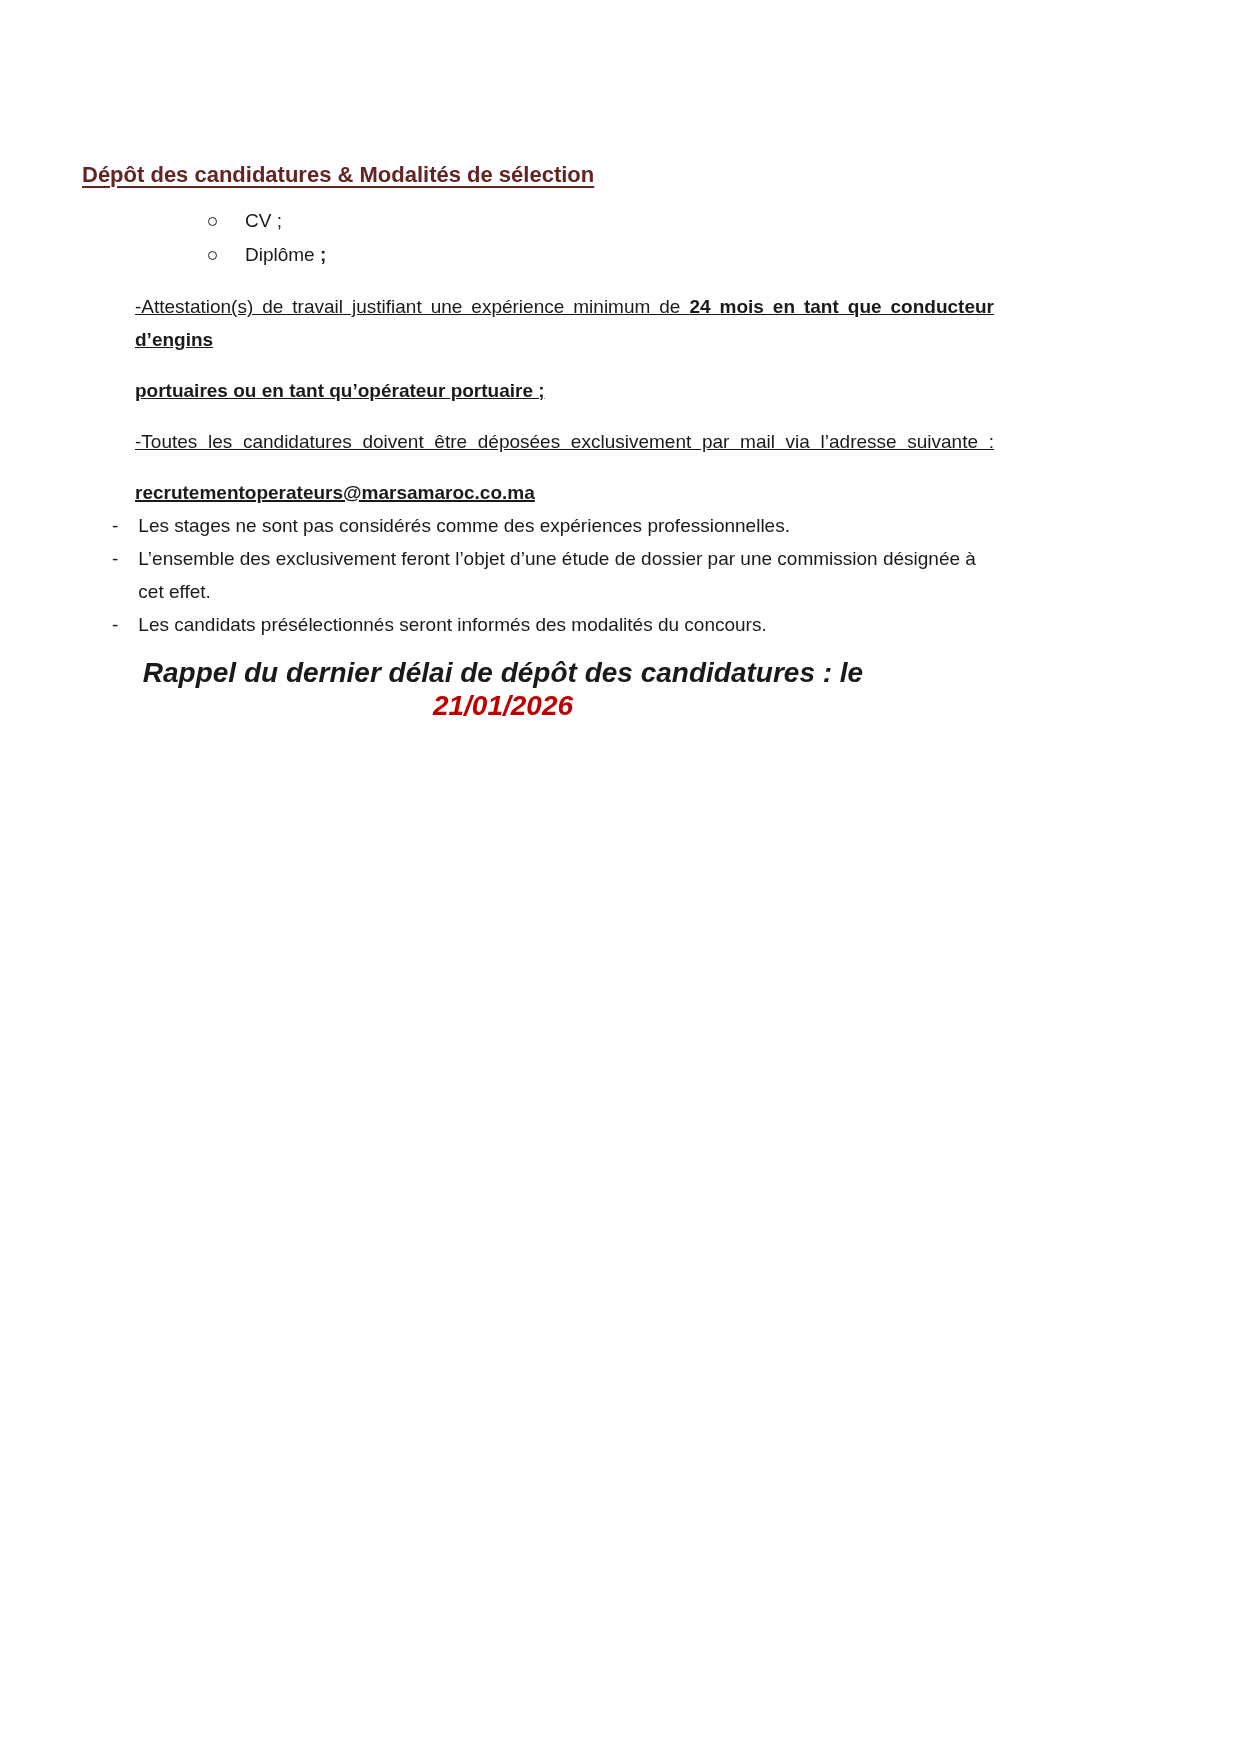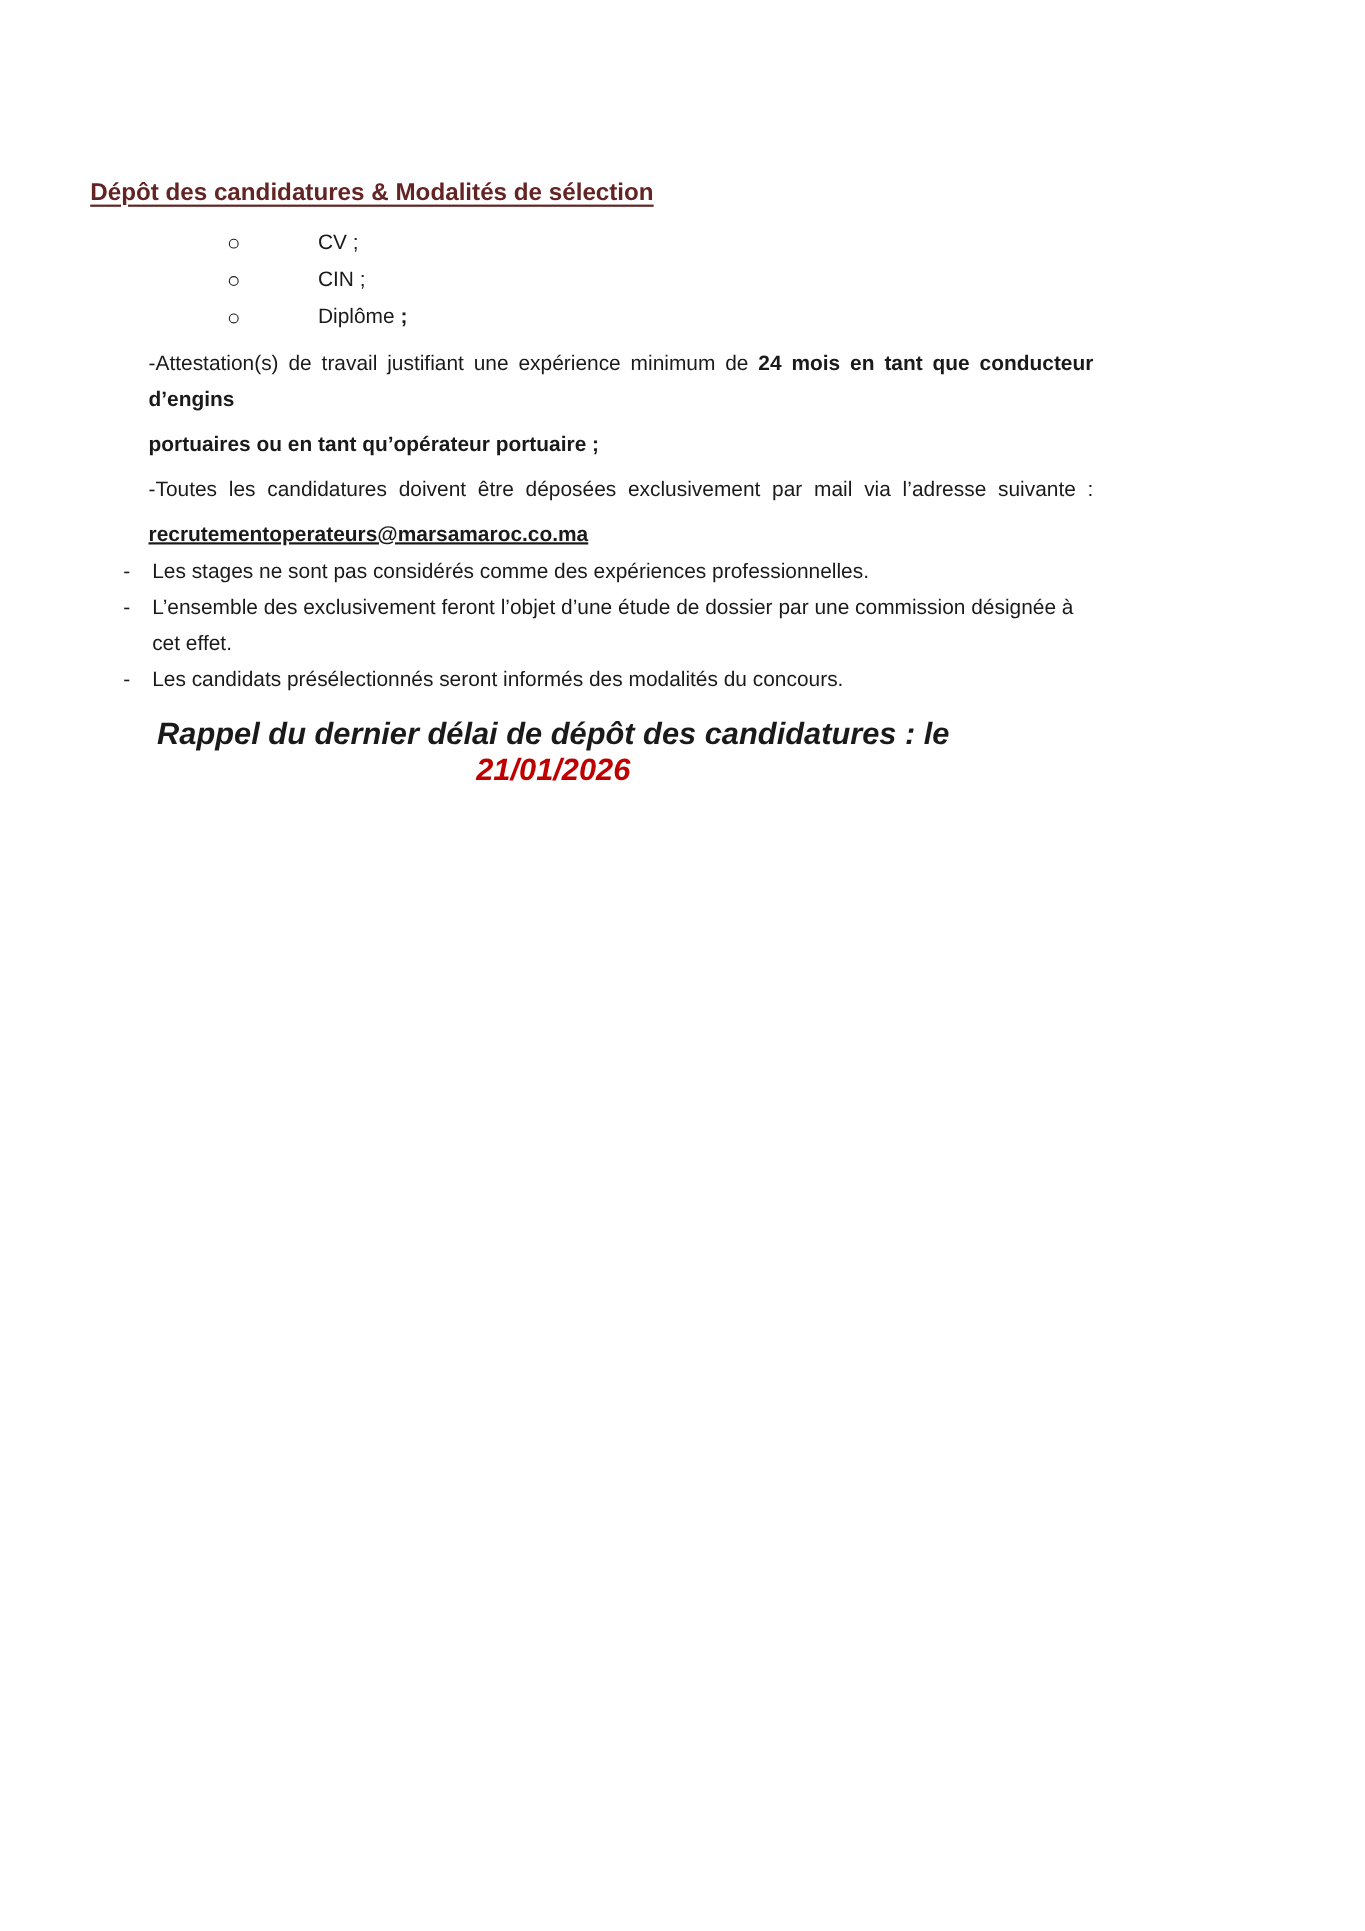--- a/index.html
+++ b/index.html
@@ -32,33 +32,33 @@
   }
   .docs {
     list-style: none;
     margin: 8px 0 0 126px;
     padding: 0;
   }
   .docs li {
     display: flex;
     align-items: center;
     line-height: 34px;
-    gap: 44px;
   }
   .circle-bullet {
     flex: 0 0 auto;
     width: 7px;
     height: 7px;
     border: 1.6px solid #222222;
     border-radius: 50%;
     margin-right: 28px;
   }
   .bold { font-weight: bold; }
   .para {
-    margin: 8px 0 0 53px;
+    margin: 18px 0 0 53px;
+    text-decoration: underline;
   }
   .justify-line {
     text-align: justify;
     text-align-last: justify;
   }
   .email-link {
     font-weight: bold;
     text-decoration: underline;
     text-decoration-thickness: 1.5px;
     color: inherit;
@@ -95,24 +95,20 @@
 
   <h1 class="heading">Dépôt des candidatures &amp; Modalités de sélection</h1>
 
   <ul class="docs">
     <li>
       <span class="circle-bullet"></span>
       <span><span>CV ;</span><span class="bold"></span></span>
     </li>
     <li>
       <span class="circle-bullet"></span>
-      <span><span>CIN ;</span><span class="bold"></span></span>
-    </li>
-    <li>
-      <span class="circle-bullet"></span>
       <span><span>Diplôme</span><span class="bold"> ;</span></span>
     </li>
   </ul>
 
   <p class="para justify-line"><span>-Attestation(s) de travail justifiant une expérience minimum de </span><span class="bold">24 mois en tant que conducteur d’engins</span></p>
 
   <p class="para bold">portuaires ou en tant qu’opérateur portuaire ;</p>
 
 
   <p class="para justify-line">-Toutes les candidatures doivent être déposées exclusivement par mail via l’adresse suivante :</p>

